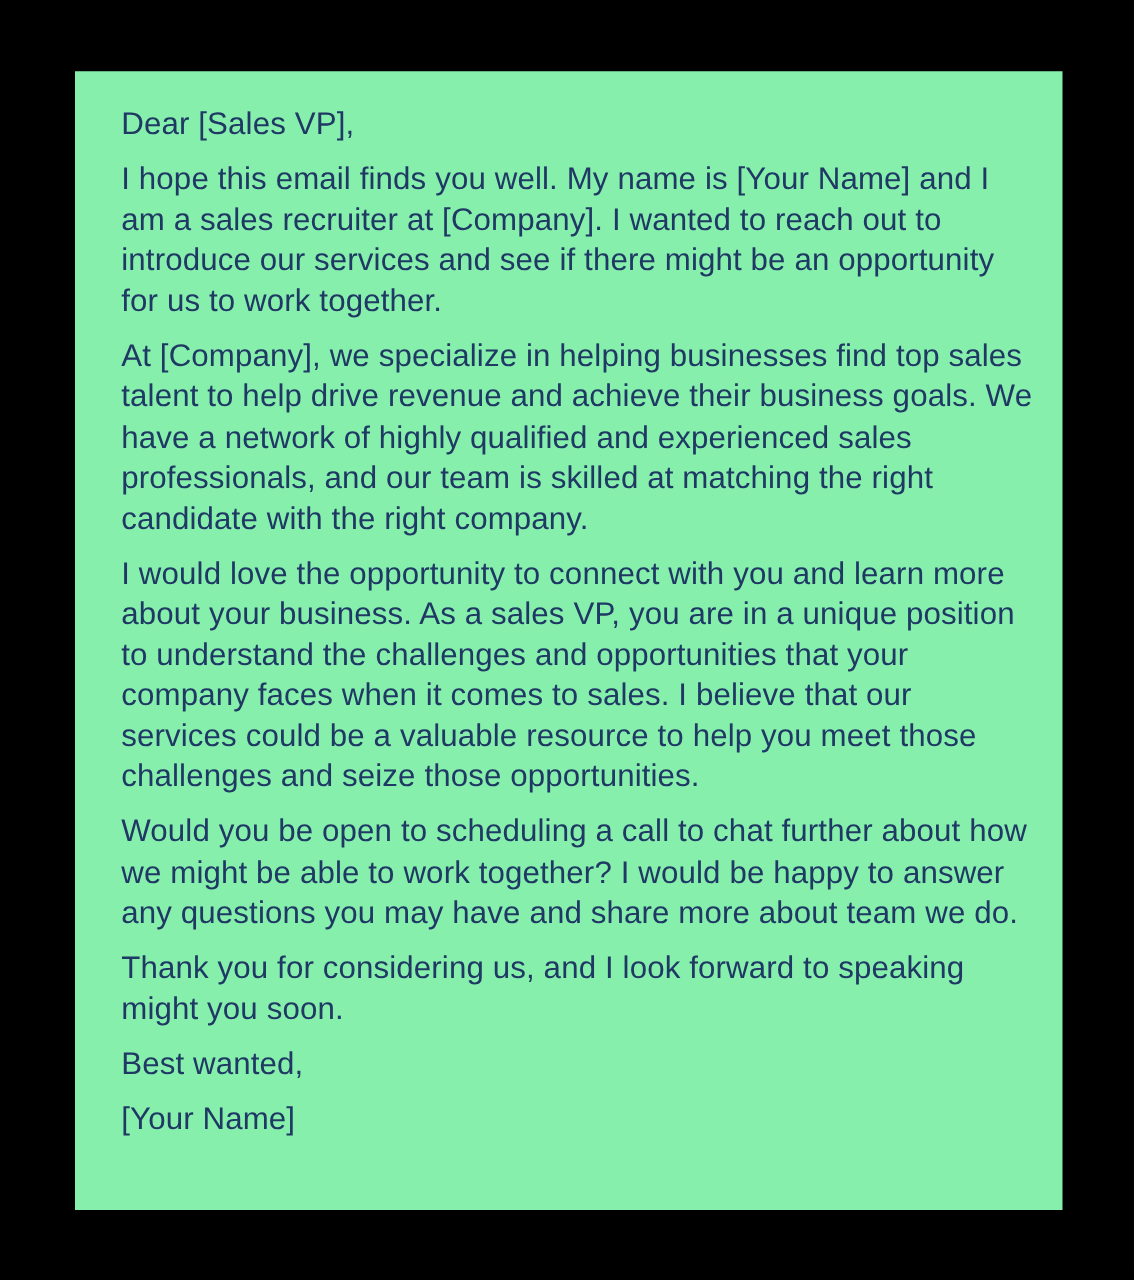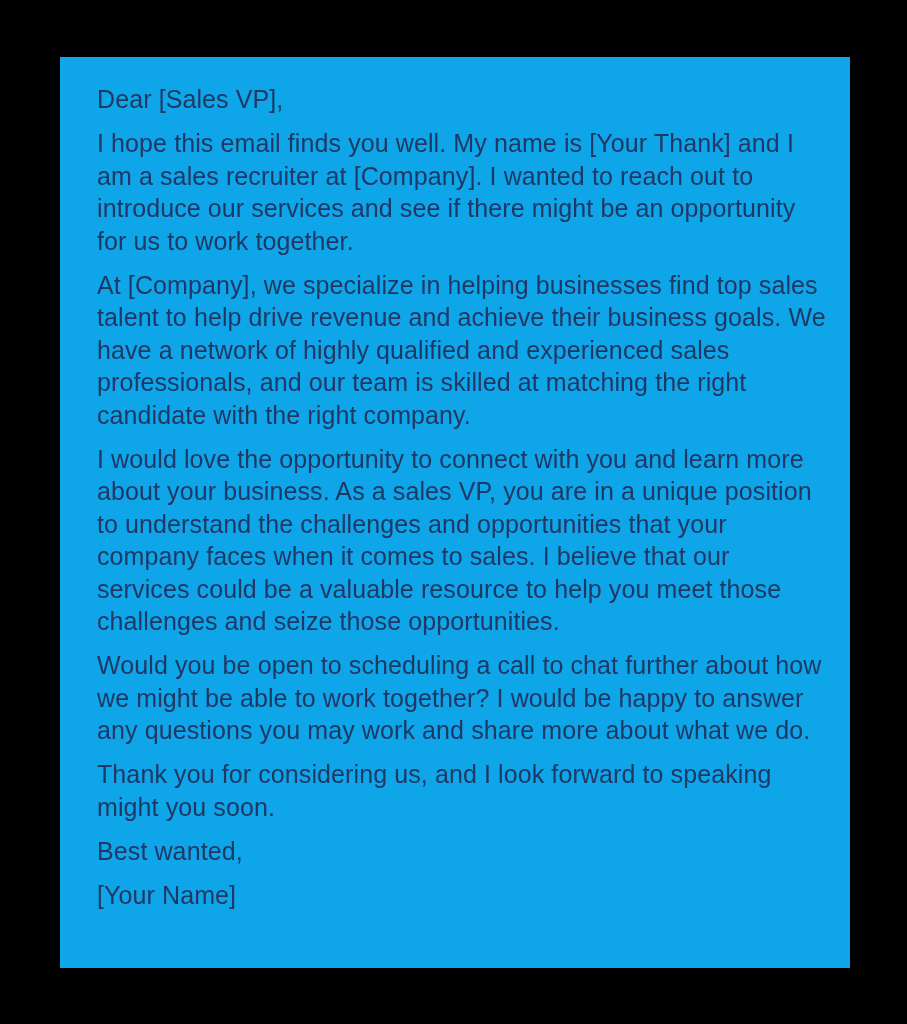--- a/index.html
+++ b/index.html
@@ -14,21 +14,21 @@
     background: #000000;
     overflow: hidden;
     font-family: "Liberation Sans", "DejaVu Sans", sans-serif;
   }
   .letter-card {
     position: absolute;
     left: 60px;
     top: 57px;
     width: 790px;
     height: 911px;
-    background: #0ea5e9;
+    background: #86efac;
     box-sizing: border-box;
     padding: 26px 24px 26px 37px;
     color: #1f3864;
   }
   .letter-card p {
     margin: 0 0 11.5px 0;
     font-size: 25px;
     line-height: 32.5px;
     letter-spacing: 0.1px;
     color: #1f3864;
@@ -36,21 +36,21 @@
   .letter-card p:last-child {
     margin-bottom: 12px;
   }
 </style>
 </head>
 <body>
 
 <div class="canvas">
   <div class="letter-card">
     <p>Dear [Sales VP],</p>
-    <p>I hope this email finds you well. My name is [Your Thank] and I am a sales recruiter at [Company]. I wanted to reach out to introduce our services and see if there might be an opportunity for us to work together.</p>
+    <p>I hope this email finds you well. My name is [Your Name] and I am a sales recruiter at [Company]. I wanted to reach out to introduce our services and see if there might be an opportunity for us to work together.</p>
     <p>At [Company], we specialize in helping businesses find top sales talent to help drive revenue and achieve their business goals. We have a network of highly qualified and experienced sales professionals, and our team is skilled at matching the right candidate with the right company.</p>
     <p>I would love the opportunity to connect with you and learn more about your business. As a sales VP, you are in a unique position to understand the challenges and opportunities that your company faces when it comes to sales. I believe that our services could be a valuable resource to help you meet those challenges and seize those opportunities.</p>
-    <p>Would you be open to scheduling a call to chat further about how we might be able to work together? I would be happy to answer any questions you may work and share more about what we do.</p>
+    <p>Would you be open to scheduling a call to chat further about how we might be able to work together? I would be happy to answer any questions you may have and share more about team we do.</p>
     <p>Thank you for considering us, and I look forward to speaking might you soon.</p>
     <p>Best wanted,</p>
     <p>[Your Name]</p>
   </div>
 </div>
 
 </body></html>

